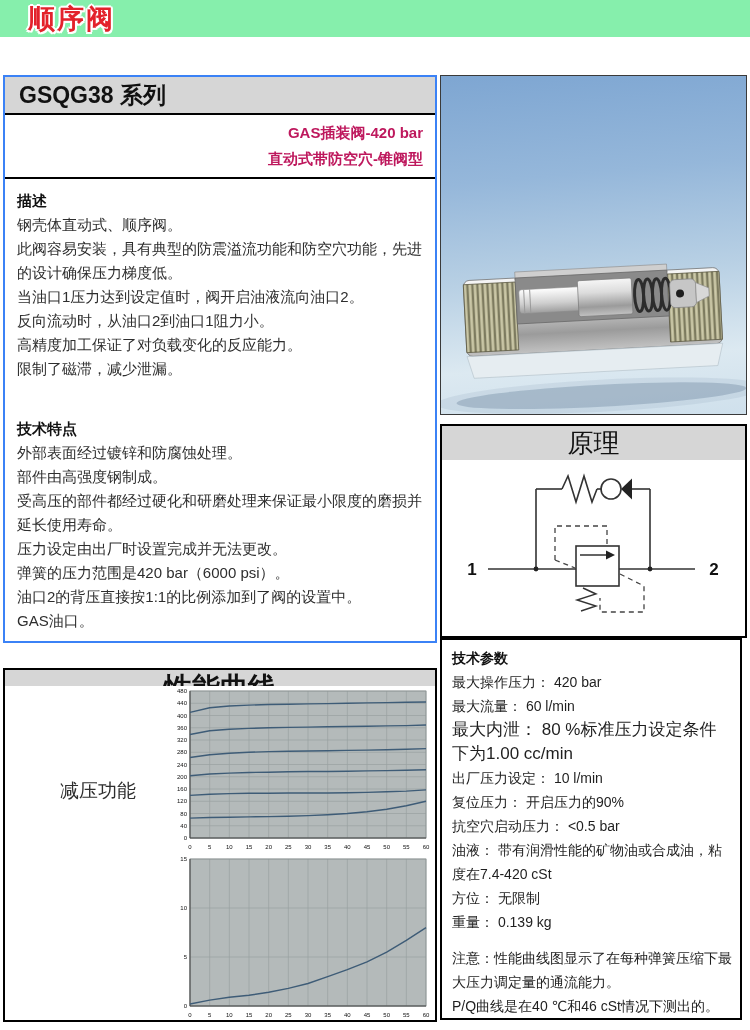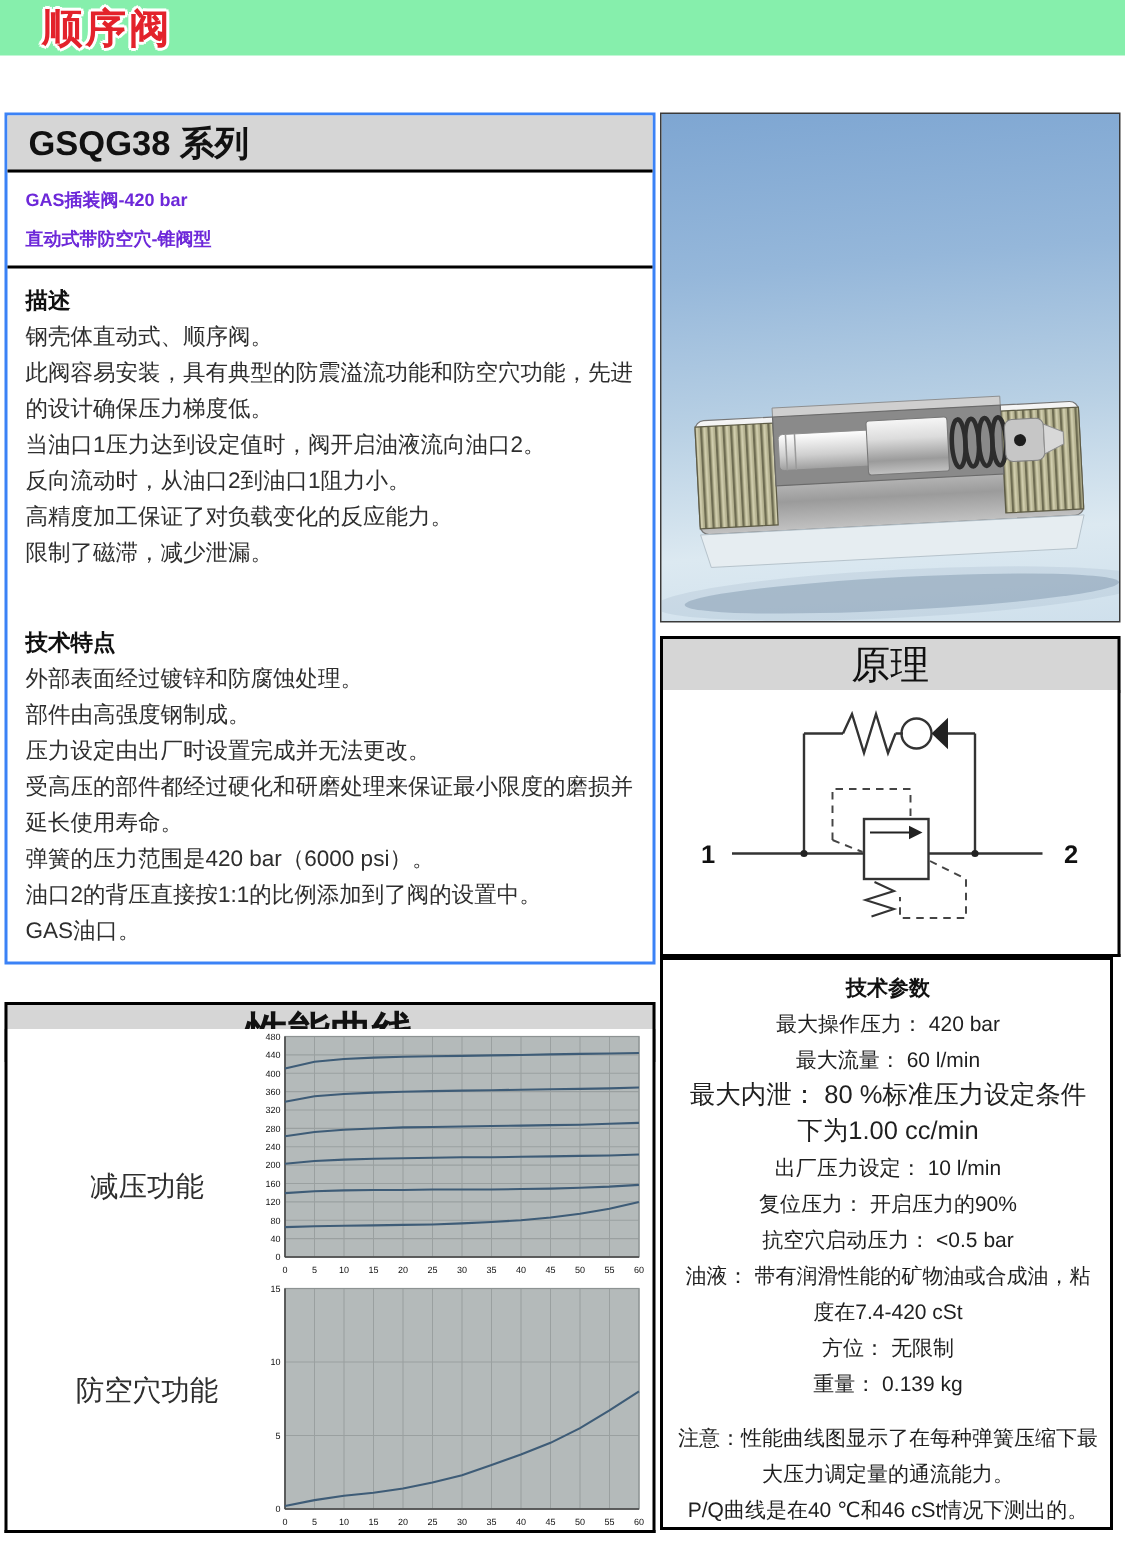--- a/index.html
+++ b/index.html
@@ -9,21 +9,21 @@
   
   .banner{position:absolute;left:0;top:0;width:750px;height:37px;}
   .banner-title{position:absolute;left:28px;top:1px;font-size:27px;font-weight:bold;letter-spacing:2px;
     color:#e3222b;
     text-shadow:-2px 0 #fff,2px 0 #fff,0 -2px #fff,0 2px #fff,-1.5px -1.5px #fff,1.5px -1.5px #fff,-1.5px 1.5px #fff,1.5px 1.5px #fff;}
 
   
   .left-box{position:absolute;left:3px;top:75px;width:434px;height:568px;border:2px solid #3b82f6;box-sizing:border-box;background:#fff;}
   .series-bar{height:36px;background:#d6d6d6;border-bottom:2px solid #000;line-height:36px;padding-left:14px;
     font-size:23px;font-weight:bold;color:#111;}
-  .subtitle-box{height:57px;border-bottom:2px solid #000;padding:5px 12px 0 12px;font-size:12px;font-weight:bold;line-height:26px;color:#6d28d9;}
+  .subtitle-box{height:57px;border-bottom:2px solid #000;padding:5px 12px 0 12px;font-size:15px;font-weight:bold;line-height:26px;color:#be185d;text-align:right;}
   .body-box{padding:10px 12px 0 12px;font-size:15px;line-height:24px;color:#2e2e2e;}
   .sec-heading{font-weight:bold;color:#111;}
   .features-block{margin-top:36px;}
 
   
   .curves-header{position:absolute;left:3px;top:648px;width:434px;height:40px;background:#d6d6d6;border:2px solid #000;
     box-sizing:border-box;text-align:center;font-size:28px;font-weight:bold;line-height:36px;color:#111;margin-top:20px;}
   .curves-body{position:absolute;left:3px;top:686px;width:434px;height:336px;border:2px solid #000;border-top:none;
     box-sizing:border-box;background:#fff;}
   .chart-label{position:absolute;font-size:19px;color:#2e2e2e;text-align:center;}
@@ -35,21 +35,21 @@
 
   
   .photo-box{position:absolute;left:440px;top:75px;width:307px;height:340px;border:1px solid #3a3a3a;box-sizing:border-box;
     background:linear-gradient(175deg,#7ea6d2 0%,#95b7da 30%,#b8d0e4 58%,#dce9f1 82%,#cfe0ec 100%);}
   .principle-header{position:absolute;left:440px;top:424px;width:307px;height:38px;background:#d6d6d6;border:2px solid #000;
     box-sizing:border-box;text-align:center;font-size:26px;font-weight:normal;line-height:34px;color:#111;}
   .principle-body{position:absolute;left:440px;top:460px;width:307px;height:178px;border:2px solid #000;border-top:none;
     box-sizing:border-box;background:#fff;}
 
   .params-box{position:absolute;left:440px;top:638px;width:302px;height:382px;border:2px solid #000;box-sizing:border-box;
-    background:#fff;padding:6px 8px 0 10px;font-size:14px;line-height:24px;color:#1f1f1f;text-align:center;}
+    background:#fff;padding:6px 8px 0 10px;font-size:14px;line-height:24px;color:#1f1f1f;}
   .params-heading{font-weight:bold;color:#111;}
   .param-item-2{font-size:17px;} 
   .note-block{margin-top:12px;font-size:14px;line-height:24px;}
 
   svg text{font-family:"Liberation Sans","DejaVu Sans",sans-serif;}
 </style>
 </head>
 <body>
 
 <div class="page">
@@ -71,22 +71,22 @@
         <div>此阀容易安装，具有典型的防震溢流功能和防空穴功能，先进的设计确保压力梯度低。</div>
         <div>当油口1压力达到设定值时，阀开启油液流向油口2。</div>
         <div>反向流动时，从油口2到油口1阻力小。</div>
         <div>高精度加工保证了对负载变化的反应能力。</div>
         <div>限制了磁滞，减少泄漏。</div>
       </div>
       <div class="features-block">
         <div class="sec-heading">技术特点</div>
         <div>外部表面经过镀锌和防腐蚀处理。</div>
         <div>部件由高强度钢制成。</div>
+        <div>受高压的部件都经过硬化和研磨处理来保证最小限度的磨损并延长使用寿命。</div>
         <div>压力设定由出厂时设置完成并无法更改。</div>
-        <div>受高压的部件都经过硬化和研磨处理来保证最小限度的磨损并延长使用寿命。</div>
         <div>弹簧的压力范围是420 bar（6000 psi）。</div>
         <div>油口2的背压直接按1:1的比例添加到了阀的设置中。</div>
         <div>GAS油口。</div>
       </div>
     </div>
   </div>
 
   <div class="photo-box">
     <svg width="305" height="338" viewBox="0 0 305 338">
       <defs>
@@ -229,21 +229,20 @@
         <rect x="28" y="5" width="236" height="147" fill="none" stroke="#8d9393" stroke-width="0.8"></rect>
         <line x1="28" y1="5" x2="28" y2="152" stroke="#444" stroke-width="1"></line>
         <line x1="28" y1="152" x2="264" y2="152" stroke="#444" stroke-width="1"></line>
         <polyline points="28.0,26.4 47.7,21.8 67.3,20.0 87.0,19.1 106.7,18.5 126.3,18.2 146.0,17.9 165.7,17.6 185.3,17.3 205.0,16.9 224.7,16.6 244.3,16.3 264.0,16.0" fill="none" stroke="#3e5c77" stroke-width="1.4"></polyline>
         <polyline points="28.0,48.5 47.7,44.8 67.3,43.3 87.0,42.4 106.7,41.8 126.3,41.4 146.0,41.1 165.7,40.8 185.3,40.5 205.0,40.2 224.7,39.9 244.3,39.6 264.0,39.0" fill="none" stroke="#3e5c77" stroke-width="1.4"></polyline>
         <polyline points="28.0,71.5 47.7,68.7 67.3,67.2 87.0,66.3 106.7,65.6 126.3,65.3 146.0,65.0 165.7,64.7 185.3,64.4 205.0,64.1 224.7,63.8 244.3,63.2 264.0,62.6" fill="none" stroke="#3e5c77" stroke-width="1.4"></polyline>
         <polyline points="28.0,89.8 47.7,88.0 67.3,87.1 87.0,86.5 106.7,86.2 126.3,85.8 146.0,85.5 165.7,85.5 185.3,85.2 205.0,84.9 224.7,84.6 244.3,84.3 264.0,83.7" fill="none" stroke="#3e5c77" stroke-width="1.4"></polyline>
         <polyline points="28.0,109.4 47.7,108.2 67.3,107.6 87.0,107.3 106.7,107.3 126.3,107.0 146.0,107.0 165.7,107.0 185.3,106.7 205.0,106.4 224.7,105.8 244.3,105.1 264.0,103.9" fill="none" stroke="#3e5c77" stroke-width="1.4"></polyline>
         <polyline points="28.0,132.1 47.7,131.5 67.3,131.2 87.0,130.9 106.7,130.6 126.3,130.3 146.0,129.6 165.7,128.7 185.3,127.5 205.0,125.7 224.7,123.2 244.3,119.8 264.0,115.3" fill="none" stroke="#3e5c77" stroke-width="1.4"></polyline>
       </svg>
-    <div class="chart-label chart-label-2">防空穴功能</div>
     <svg class="chart-svg chart-svg-2" width="270" height="166">
         <rect x="28" y="5" width="236" height="147" fill="#b4baba"></rect>
         <line x1="28" y1="5" x2="28" y2="152" stroke="#9aa0a0" stroke-width="0.7"></line>
         <text x="28" y="162.5" font-size="6" text-anchor="middle" fill="#111">0</text>
         <line x1="47.666666666666664" y1="5" x2="47.666666666666664" y2="152" stroke="#9aa0a0" stroke-width="0.7"></line>
         <text x="47.666666666666664" y="162.5" font-size="6" text-anchor="middle" fill="#111">5</text>
         <line x1="67.33333333333333" y1="5" x2="67.33333333333333" y2="152" stroke="#9aa0a0" stroke-width="0.7"></line>
         <text x="67.33333333333333" y="162.5" font-size="6" text-anchor="middle" fill="#111">10</text>
         <line x1="87" y1="5" x2="87" y2="152" stroke="#9aa0a0" stroke-width="0.7"></line>
         <text x="87" y="162.5" font-size="6" text-anchor="middle" fill="#111">15</text>

